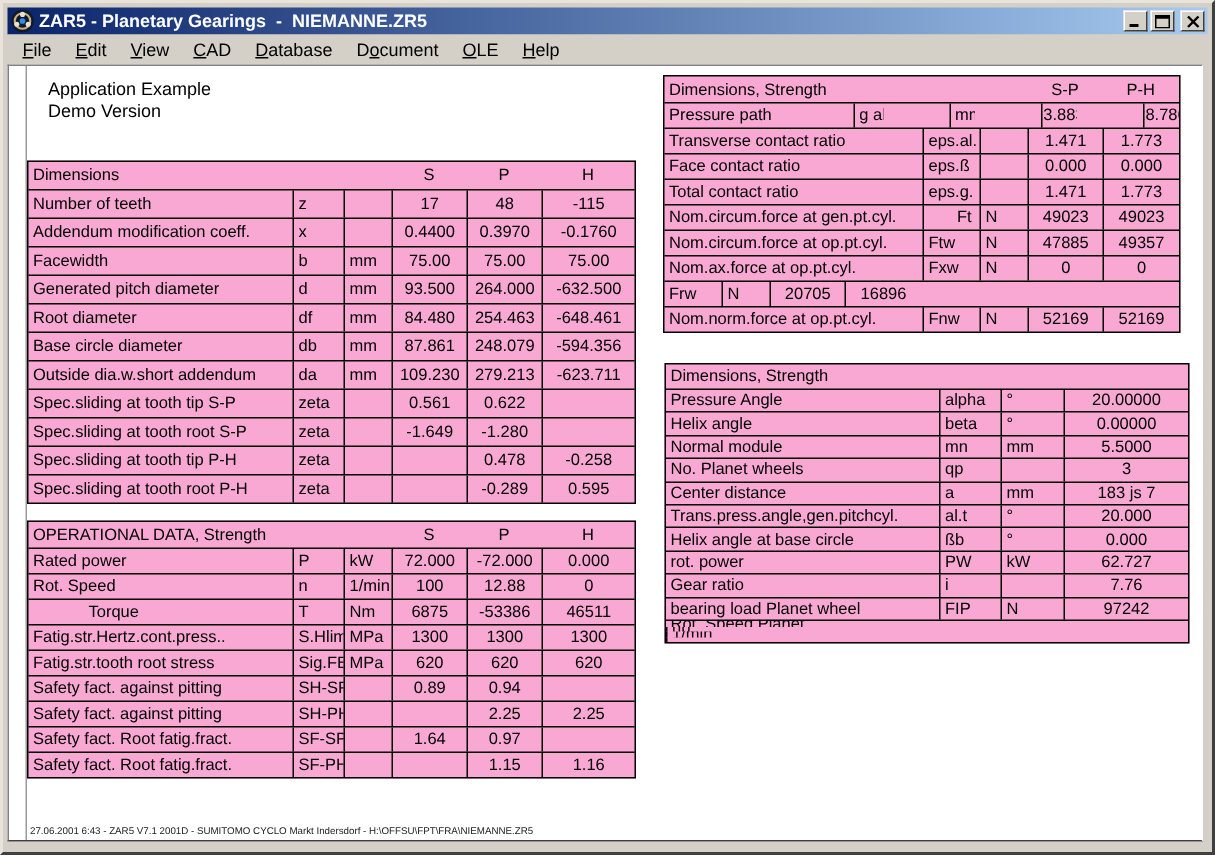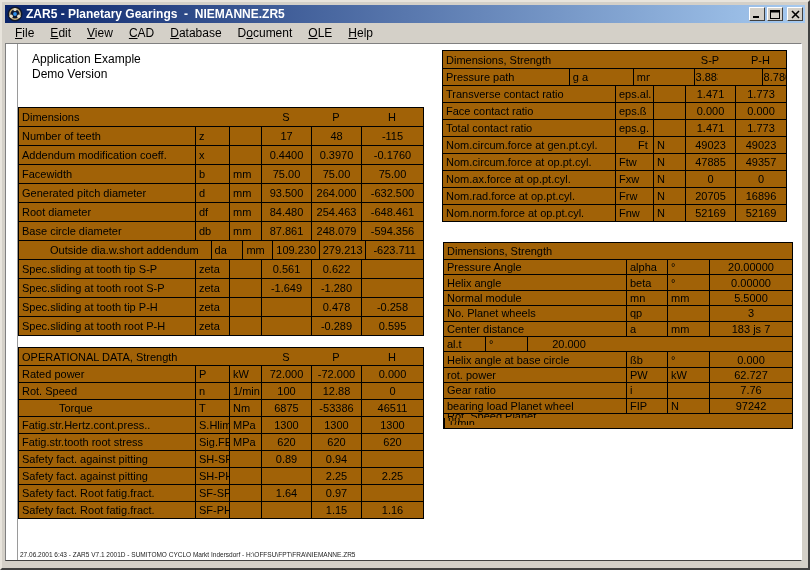--- a/index.html
+++ b/index.html
@@ -57,21 +57,21 @@
   .note2 { left:30px; top:65px; }
 
   .doc-footer {
     position:absolute; left:18px; top:549px; width:760px;
     font-size:6.5px; letter-spacing:0px; color:#222; white-space:nowrap;
     overflow:hidden;
   }
 
   
   .dtable {
-    position:absolute; background:#a16207; border:1px solid #000;
+    position:absolute; background:#f9a8d4; border:1px solid #000;
     font-size:11px; color:#000;
   }
   .trow { display:flex; border-top:1px solid #000; position:relative; }
   .trow.thead { border-top:none; }
   .tcell {
     border-left:1px solid #000; display:flex; align-items:center;
     overflow:hidden; white-space:nowrap; height:100%;
   }
   .tcell:first-child { border-left:none; }
   .c-label, .c-sym { padding-left:3px; justify-content:flex-start; }
@@ -191,21 +191,21 @@
       </div>
       <div class="trow" style="height: 19px;">
         <span class="tcell c-label" style="width: 176px;">Base circle diameter</span>
         <span class="tcell c-sym" style="width: 34px;">db</span>
         <span class="tcell c-sym" style="width: 32px;">mm</span>
         <span class="tcell c-val" style="width: 50px;">87.861</span>
         <span class="tcell c-val" style="width: 50px;">248.079</span>
         <span class="tcell c-val" style="width: 62px;">-594.356</span>
       </div>
       <div class="trow" style="height: 19px;">
-        <span class="tcell c-label" style="width: 176px; margin-left: 28px;">Outside dia.w.short addendum</span>
+        <span class="tcell c-label" style="width: 176px;">Outside dia.w.short addendum</span>
         <span class="tcell c-sym" style="width: 34px;">da</span>
         <span class="tcell c-sym" style="width: 32px;">mm</span>
         <span class="tcell c-val" style="width: 50px;">109.230</span>
         <span class="tcell c-val" style="width: 50px;">279.213</span>
         <span class="tcell c-val" style="width: 62px;">-623.711</span>
       </div>
       <div class="trow" style="height: 19px;">
         <span class="tcell c-label" style="width: 176px;">Spec.sliding at tooth tip S-P</span>
         <span class="tcell c-sym" style="width: 34px;">zeta</span>
         <span class="tcell c-sym" style="width: 32px;"></span>
@@ -369,21 +369,20 @@
         <span class="tcell c-val" style="width: 51px;">49357</span>
       </div>
       <div class="trow" style="height: 17px;">
         <span class="tcell c-label" style="width: 172px;">Nom.ax.force at op.pt.cyl.</span>
         <span class="tcell c-sym" style="width: 38px;">Fxw</span>
         <span class="tcell c-sym" style="width: 32px;">N</span>
         <span class="tcell c-val" style="width: 50px;">0</span>
         <span class="tcell c-val" style="width: 51px;">0</span>
       </div>
       <div class="trow" style="height: 17px;">
-        <span class="tcell c-label" style="width: 172px;">Nom.rad.force at op.pt.cyl.</span>
         <span class="tcell c-sym" style="width: 38px;">Frw</span>
         <span class="tcell c-sym" style="width: 32px;">N</span>
         <span class="tcell c-val" style="width: 50px;">20705</span>
         <span class="tcell c-val" style="width: 51px; text-align: center;">16896</span>
       </div>
       <div class="trow" style="height: 17px;">
         <span class="tcell c-label" style="width: 172px;">Nom.norm.force at op.pt.cyl.</span>
         <span class="tcell c-sym" style="width: 38px;">Fnw</span>
         <span class="tcell c-sym" style="width: 32px;">N</span>
         <span class="tcell c-val" style="width: 50px;">52169</span>
@@ -419,20 +418,21 @@
         <span class="tcell c-sym" style="width: 42px;"></span>
         <span class="tcell c-val" style="width: 83px;">3</span>
       </div>
       <div class="trow" style="height: 15.4px;">
         <span class="tcell c-label" style="width: 182px;">Center distance</span>
         <span class="tcell c-sym" style="width: 41px;">a</span>
         <span class="tcell c-sym" style="width: 42px;">mm</span>
         <span class="tcell c-val" style="width: 83px;">183 js 7</span>
       </div>
       <div class="trow" style="height: 15.4px;">
+        <span class="tcell c-label" style="width: 182px;">Trans.press.angle,gen.pitchcyl.</span>
         <span class="tcell c-sym" style="width: 41px;">al.t</span>
         <span class="tcell c-sym" style="width: 42px;">°</span>
         <span class="tcell c-val" style="width: 83px;">20.000</span>
       </div>
       <div class="trow" style="height: 15.4px;">
         <span class="tcell c-label" style="width: 182px;">Helix angle at base circle</span>
         <span class="tcell c-sym" style="width: 41px;">ßb</span>
         <span class="tcell c-sym" style="width: 42px;">°</span>
         <span class="tcell c-val" style="width: 83px;">0.000</span>
       </div>

